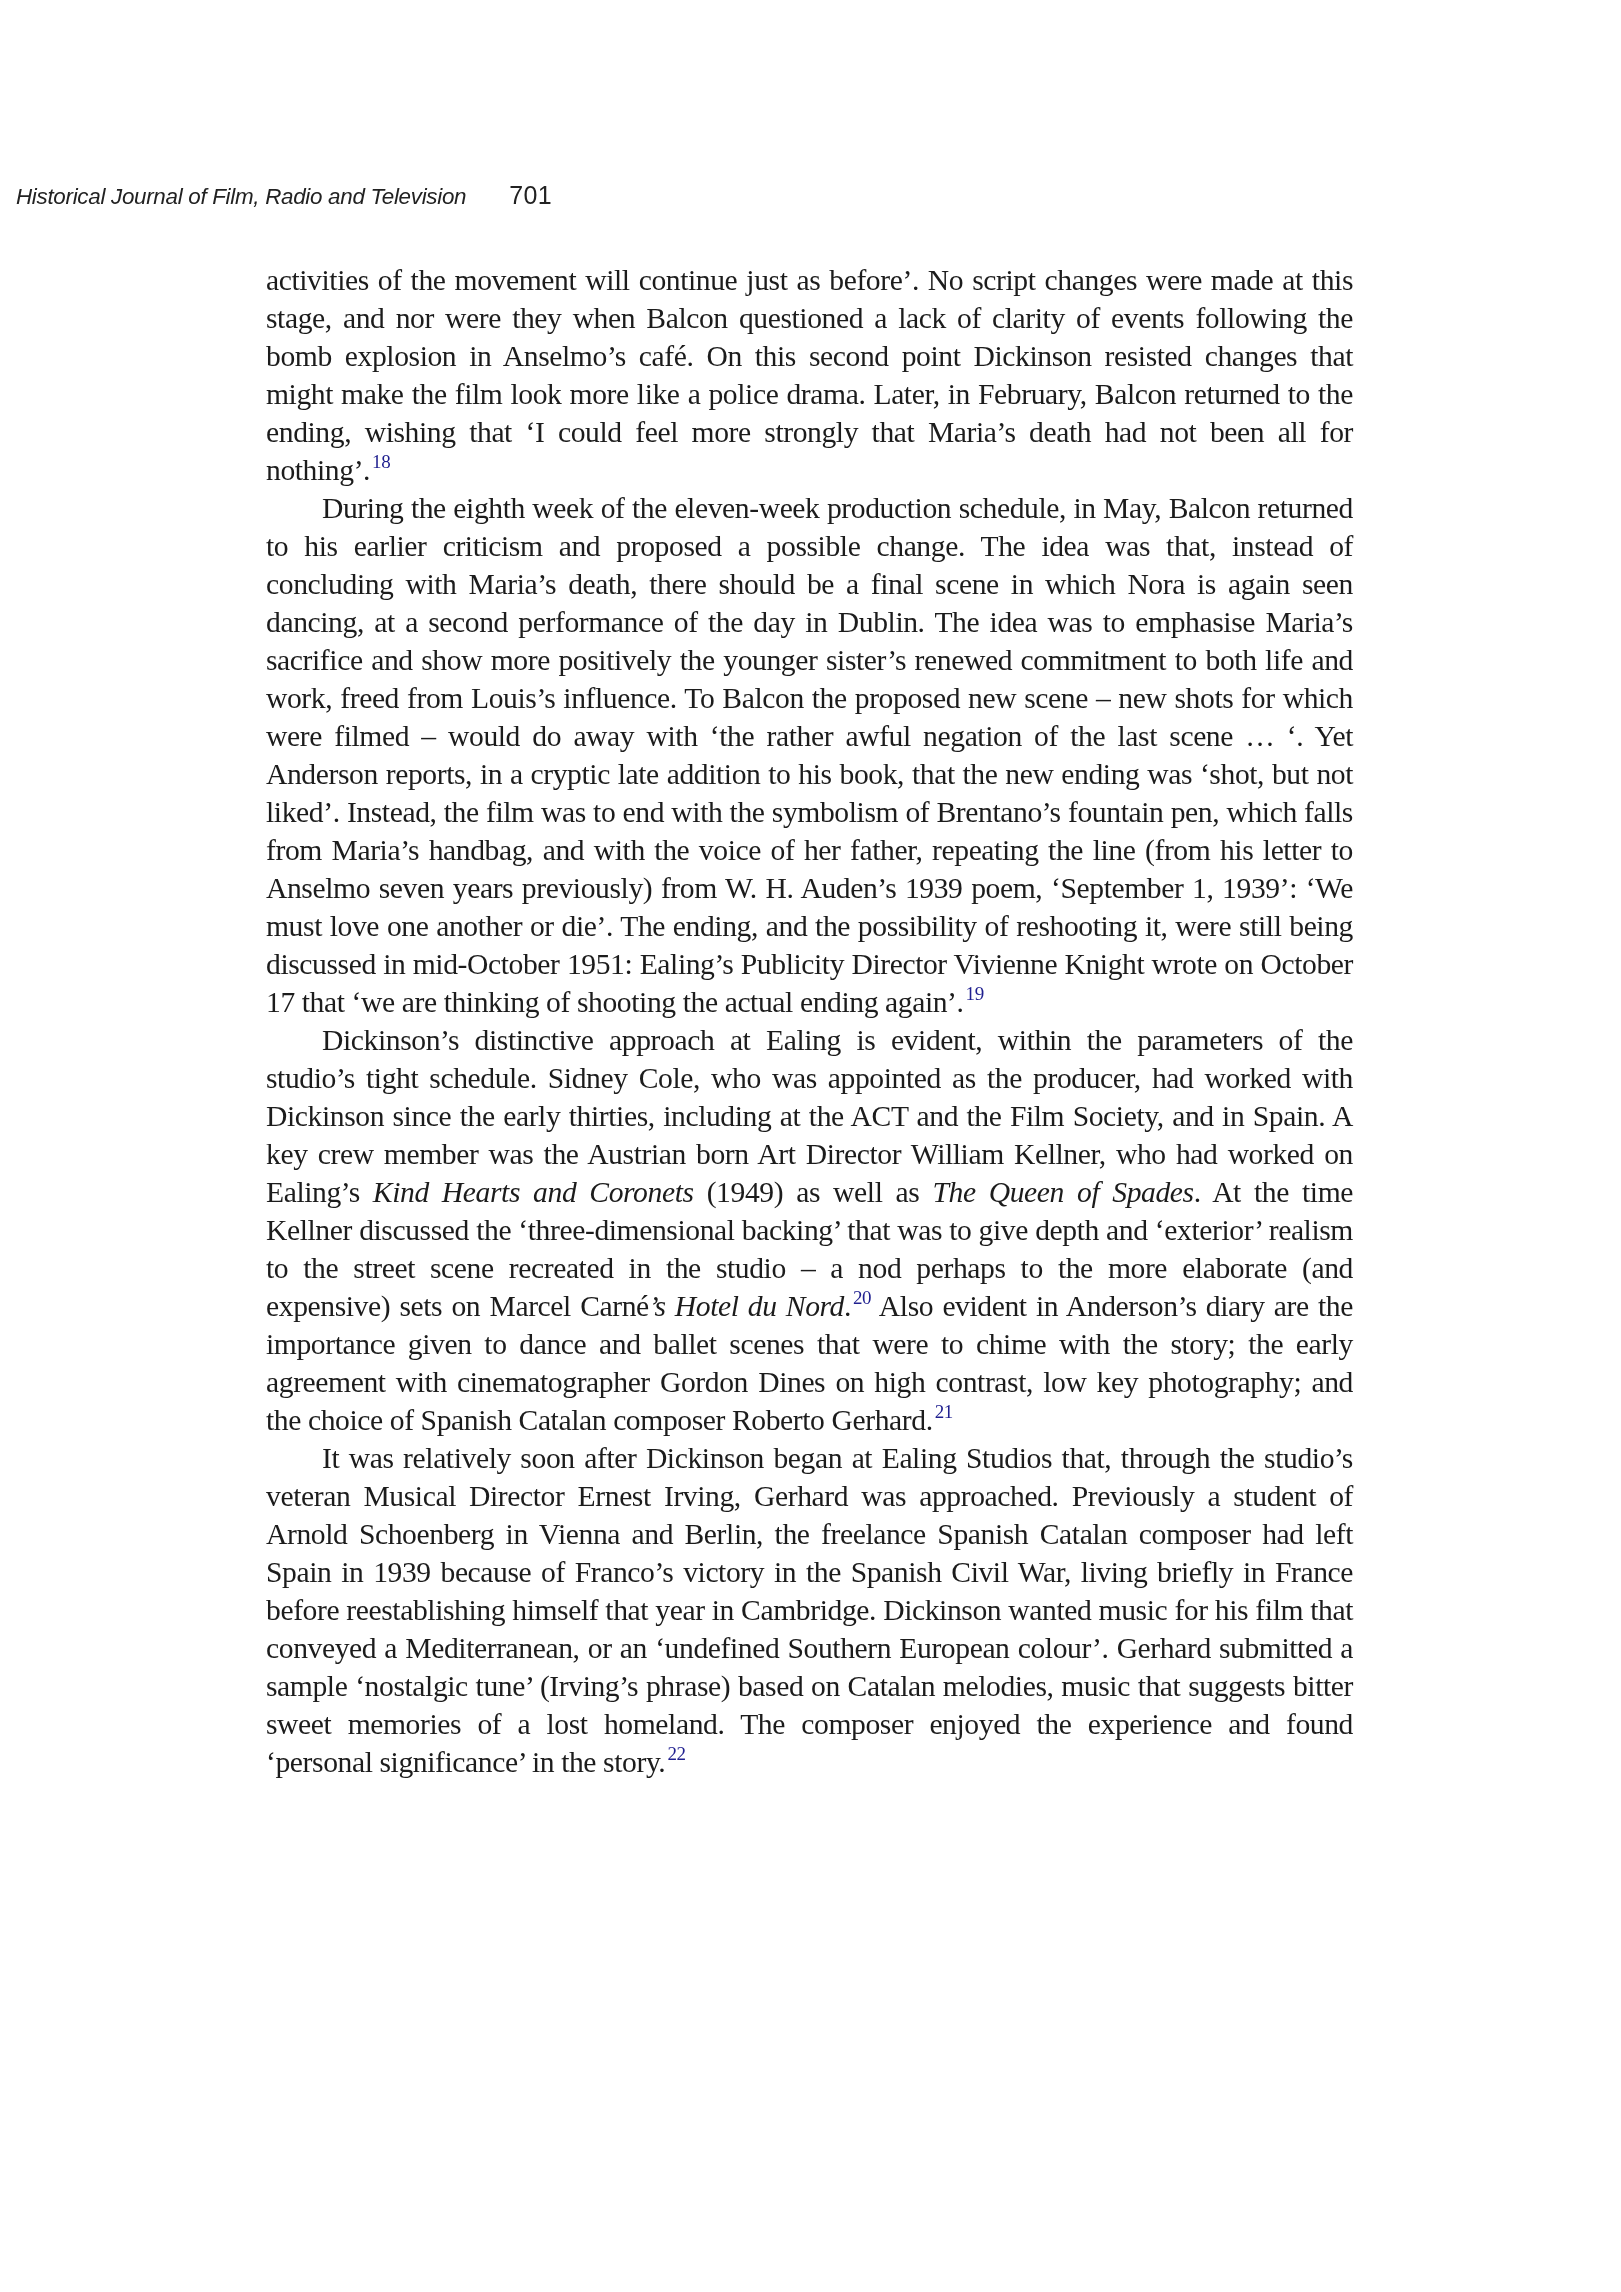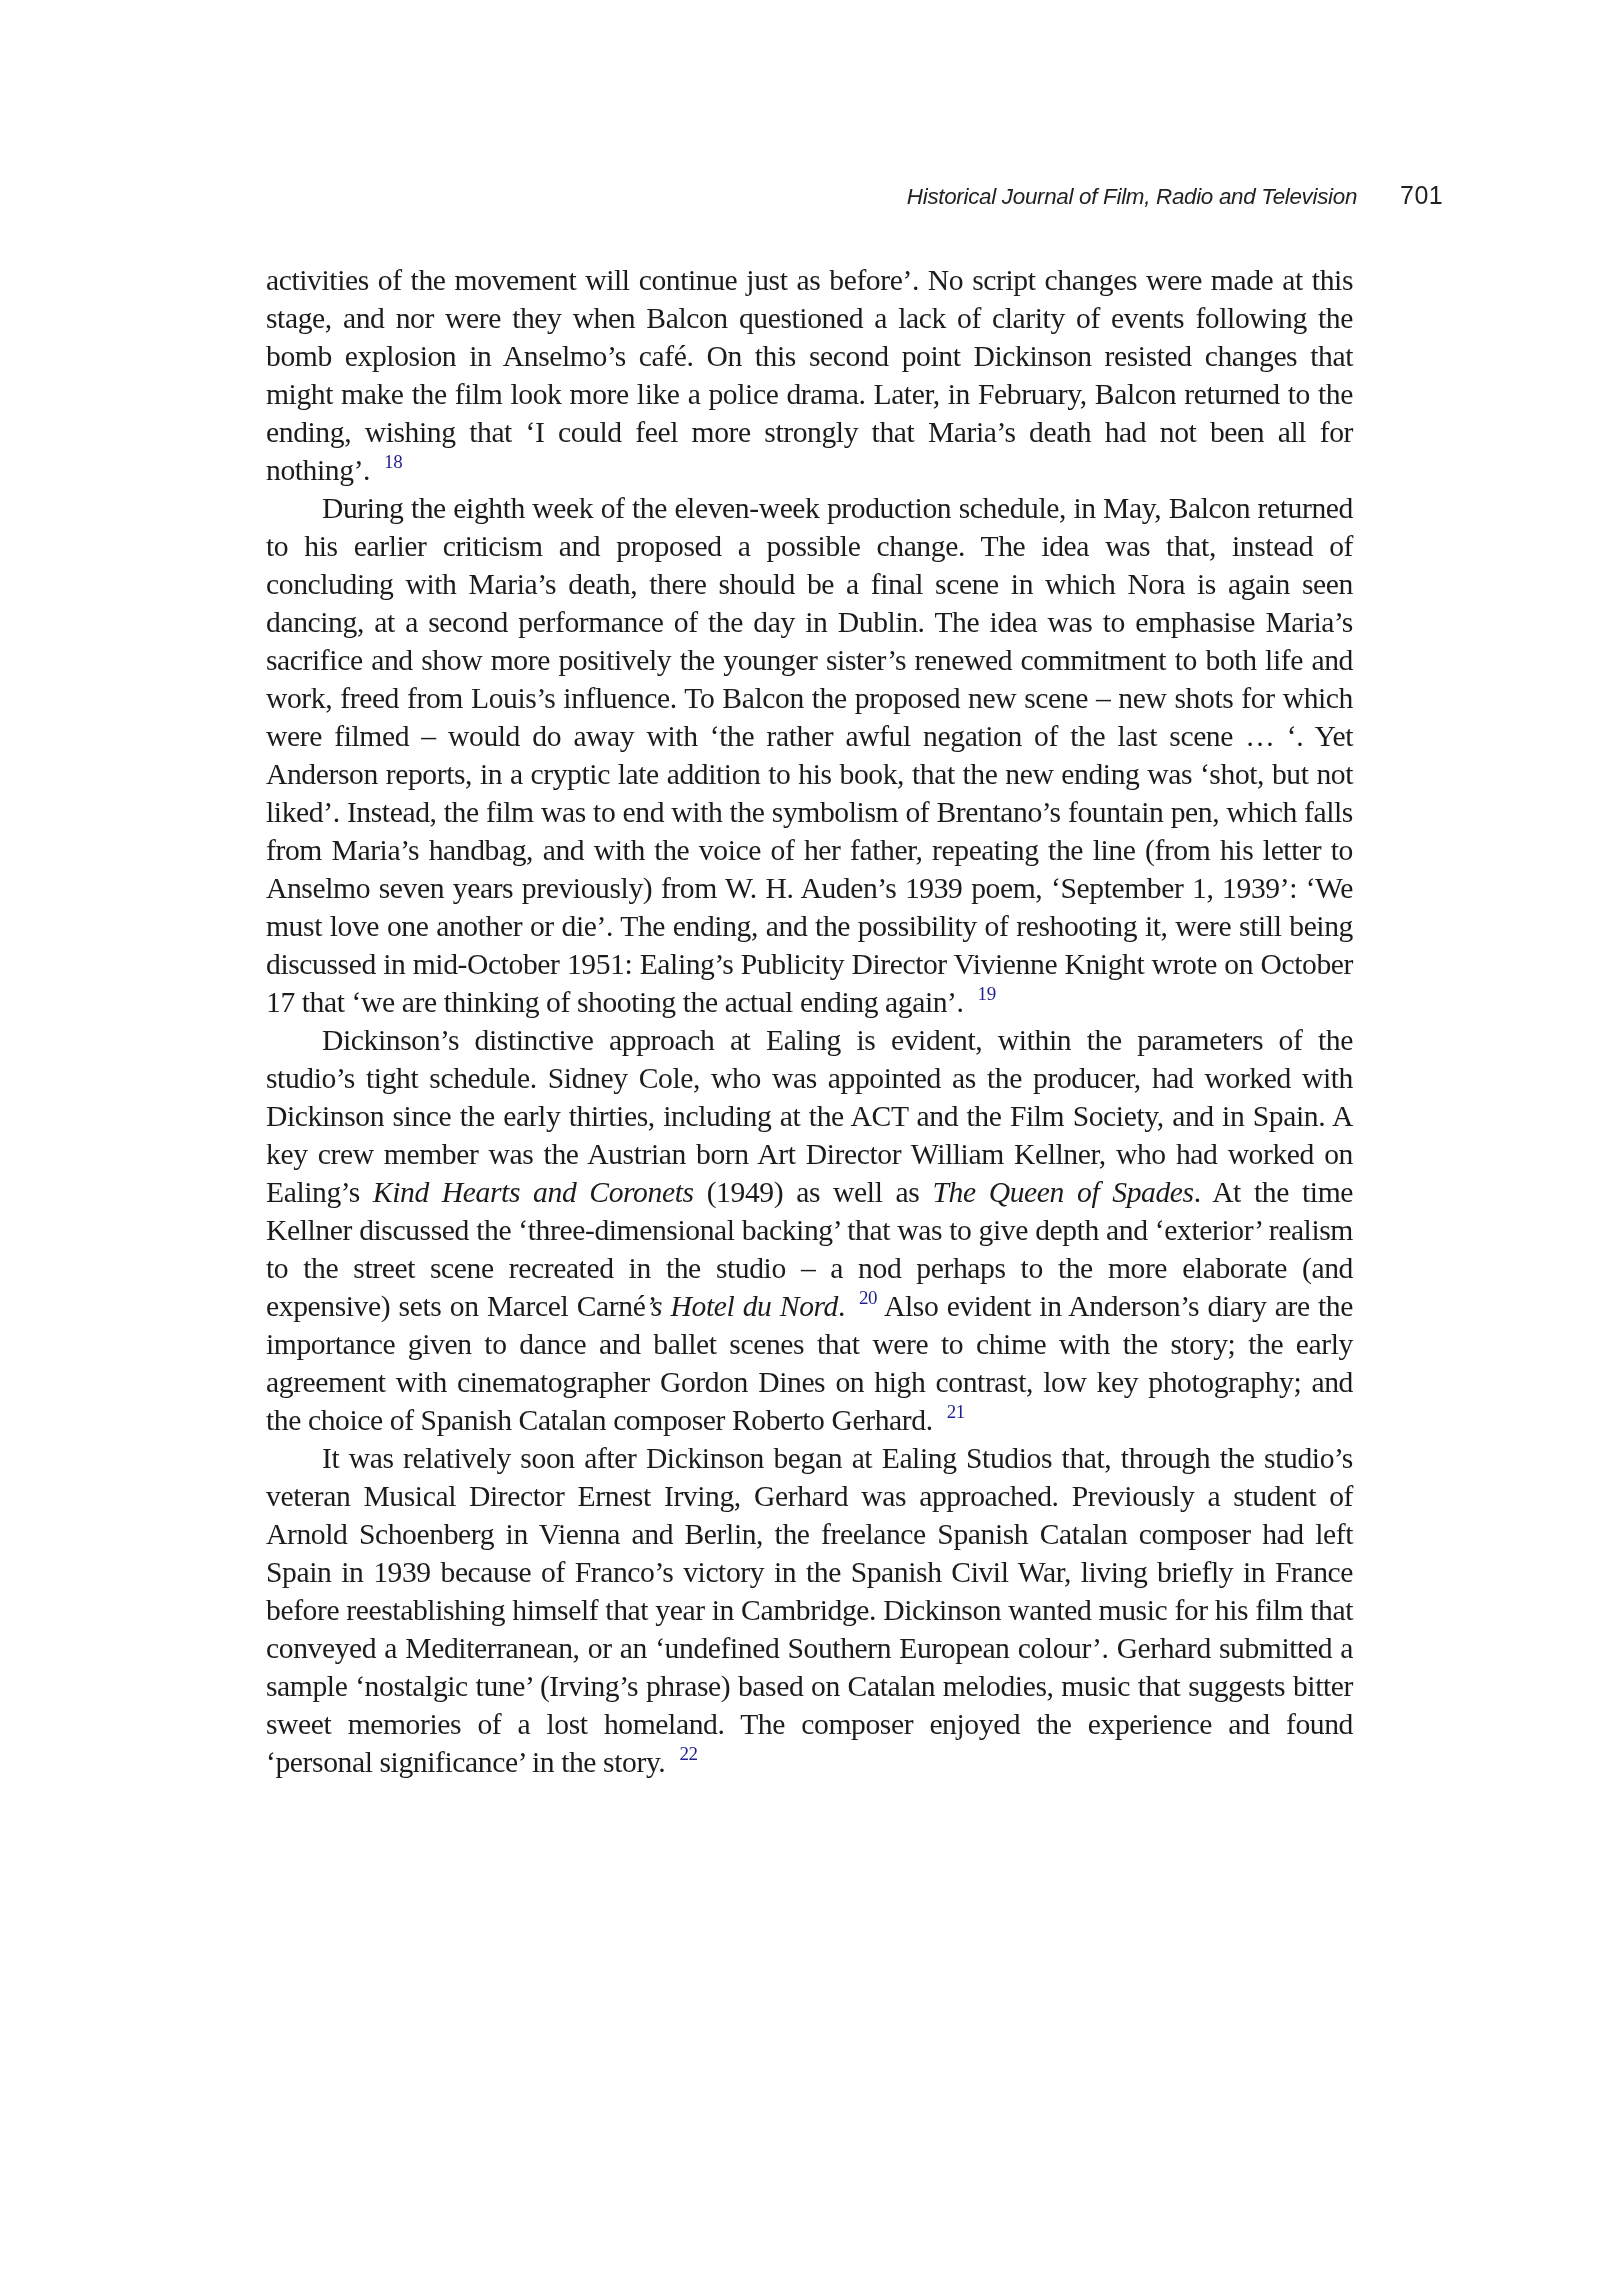--- a/index.html
+++ b/index.html
@@ -10,23 +10,23 @@
     body {
       width: 1622px;
       height: 2293px;
       position: relative;
       overflow: hidden;
       color: #1a1a1a;
     }
     .running-head {
       position: absolute;
       top: 182px;
-      left: 0;
+      left: 16px;
       width: 1443px;
-      text-align: right;
+      text-align: left;
       font-family: "Liberation Sans", sans-serif;
       font-size: 22.4px;
       line-height: 27px;
       color: #222;
     }
     .running-head .journal-title {
       font-style: italic;
       letter-spacing: -0.3px;
     }
     .running-head .page-number {
@@ -56,21 +56,21 @@
       text-indent: 0;
     }
     .body-text i {
       font-style: italic;
     }
     .fn {
       color: #1f1f8f;
       font-size: 19px;
       vertical-align: 12.5px;
       line-height: 0;
-      margin-left: 14px;
+      margin-left: 2px;
     }
   </style>
 </head>
 <body>
 
 <div class="running-head">
   <span class="journal-title">Historical Journal of Film, Radio and Television</span><span class="page-number">701</span>
 </div>
 
 <div class="body-text" id="article-body">

